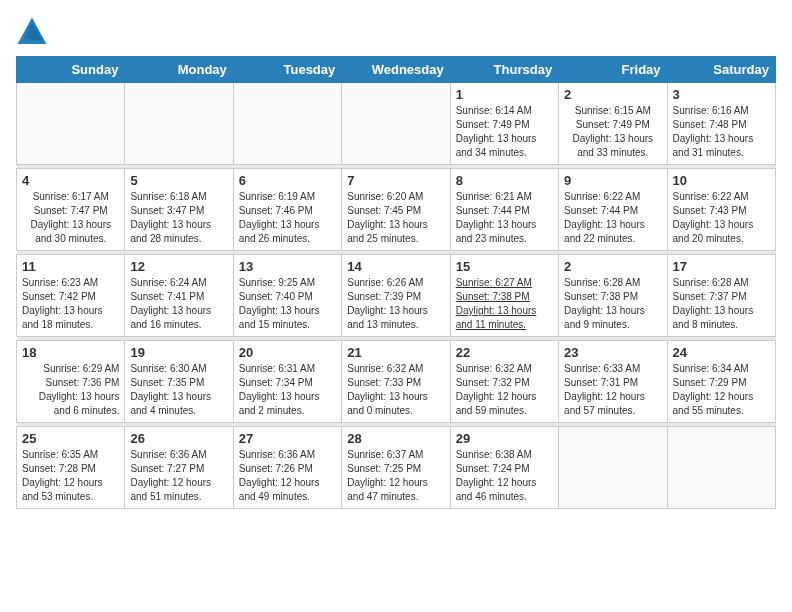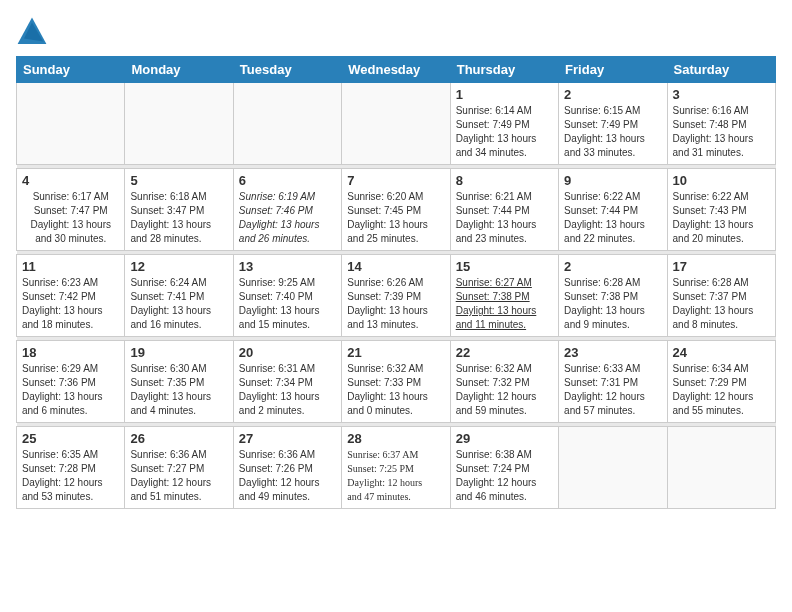--- a/index.html
+++ b/index.html
@@ -47,21 +47,21 @@
       font-weight: normal;
     }
     .calendar {
       width: 100%;
       border-collapse: collapse;
       table-layout: fixed;
     }
     .calendar th {
       background-color: #2980b9;
       color: #fff;
-      text-align: left;
+      text-align: right;
       padding: 5px 6px;
       font-size: 13px;
       border: 1px solid #2980b9;
     }
     .calendar td {
       border: 1px solid #ccc;
       vertical-align: top;
       padding: 4px 5px;
       font-size: 10.5px;
       color: #333;
@@ -129,21 +129,21 @@
         <td class="empty"></td>
         <td>
           <span class="day-number">1</span>
           <div class="day-info" style="white-space: pre-line;">Sunrise: 6:14 AM
 Sunset: 7:49 PM
 Daylight: 13 hours
 and 34 minutes.</div>
         </td>
         <td>
           <span class="day-number">2</span>
-          <div class="day-info" style="white-space: pre-line;">Sunrise: 6:15 AM
+          <div class="day-info" style="white-space: pre-line; text-align: center;">Sunrise: 6:15 AM
 Sunset: 7:49 PM
 Daylight: 13 hours
 and 33 minutes.</div>
         </td>
         <td>
           <span class="day-number">3</span>
           <div class="day-info" style="white-space: pre-line;">Sunrise: 6:16 AM
 Sunset: 7:48 PM
 Daylight: 13 hours
 and 31 minutes.</div>
@@ -168,21 +168,21 @@
         </td>
         <td>
           <span class="day-number">5</span>
           <div class="day-info" style="white-space: pre-line;">Sunrise: 6:18 AM
 Sunset: 3:47 PM
 Daylight: 13 hours
 and 28 minutes.</div>
         </td>
         <td>
           <span class="day-number">6</span>
-          <div class="day-info" style="white-space: pre-line; font-style: italic;">Sunrise: 6:19 AM
+          <div class="day-info" style="white-space: pre-line;">Sunrise: 6:19 AM
 Sunset: 7:46 PM
 Daylight: 13 hours
 and 26 minutes.</div>
         </td>
         <td>
           <span class="day-number">7</span>
           <div class="day-info" style="white-space: pre-line;">Sunrise: 6:20 AM
 Sunset: 7:45 PM
 Daylight: 13 hours
 and 25 minutes.</div>
@@ -274,21 +274,21 @@
         <td></td>
         <td></td>
         <td></td>
         <td></td>
         <td></td>
         <td></td>
       </tr>
       <tr>
         <td>
           <span class="day-number">18</span>
-          <div class="day-info" style="white-space: pre-line;">Sunrise: 6:29 AM
+          <div class="day-info" style="white-space: pre-line; text-align: right;">Sunrise: 6:29 AM
 Sunset: 7:36 PM
 Daylight: 13 hours
 and 6 minutes.</div>
         </td>
         <td>
           <span class="day-number">19</span>
           <div class="day-info" style="white-space: pre-line;">Sunrise: 6:30 AM
 Sunset: 7:35 PM
 Daylight: 13 hours
 and 4 minutes.</div>
@@ -355,21 +355,21 @@
         </td>
         <td>
           <span class="day-number">27</span>
           <div class="day-info" style="white-space: pre-line;">Sunrise: 6:36 AM
 Sunset: 7:26 PM
 Daylight: 12 hours
 and 49 minutes.</div>
         </td>
         <td>
           <span class="day-number">28</span>
-          <div class="day-info" style="white-space: pre-line; font-family: Liberation Serif, serif;">Sunrise: 6:37 AM
+          <div class="day-info" style="white-space: pre-line;">Sunrise: 6:37 AM
 Sunset: 7:25 PM
 Daylight: 12 hours
 and 47 minutes.</div>
         </td>
         <td>
           <span class="day-number">29</span>
           <div class="day-info" style="white-space: pre-line;">Sunrise: 6:38 AM
 Sunset: 7:24 PM
 Daylight: 12 hours
 and 46 minutes.</div>

